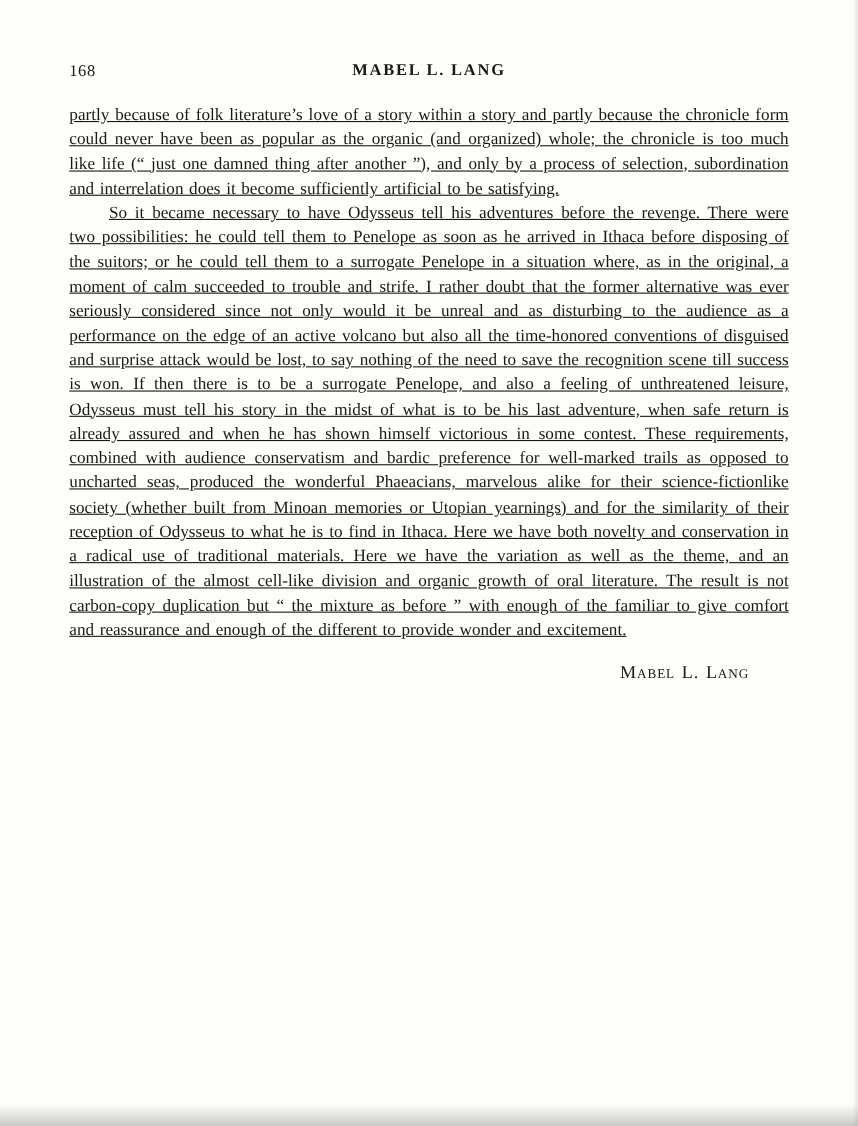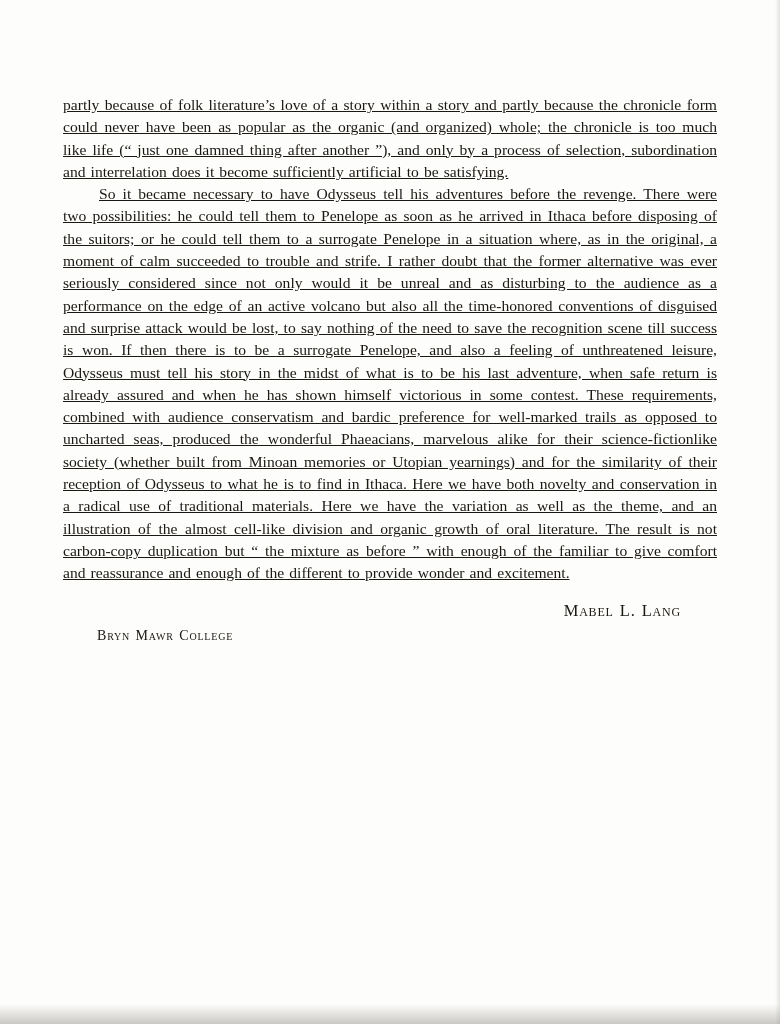--- a/index.html
+++ b/index.html
@@ -87,26 +87,29 @@
     height: 20px;
     background: linear-gradient(to bottom, rgba(160,158,152,0.0), rgba(160,158,152,0.55));
     pointer-events: none;
   }
 </style>
 </head>
 <body>
 
 <div class="page">
 
+  <div class="header">
+    <span class="page-number">168</span>
+    <div class="running-head">MABEL L. LANG</div>
+  </div>
 
   <div class="text-block">
     <p class="para-first">partly because of folk literature’s love of a story within a story and partly because the chronicle form could never have been as popular as the organic (and organized) whole; the chronicle is too much like life (“ just one damned thing after another ”), and only by a process of selection, subordination and interrelation does it become sufficiently artificial to be satisfying.</p>
     <p class="para-indent">So it became necessary to have Odysseus tell his adventures before the revenge. There were two possibilities: he could tell them to Penelope as soon as he arrived in Ithaca before disposing of the suitors; or he could tell them to a surrogate Penelope in a situation where, as in the original, a moment of calm succeeded to trouble and strife. I rather doubt that the former alternative was ever seriously considered since not only would it be unreal and as disturbing to the audience as a performance on the edge of an active volcano but also all the time-honored conventions of disguised and surprise attack would be lost, to say nothing of the need to save the recognition scene till success is won. If then there is to be a surrogate Penelope, and also a feeling of unthreatened leisure, Odysseus must tell his story in the midst of what is to be his last adventure, when safe return is already assured and when he has shown himself victorious in some contest. These requirements, combined with audience conservatism and bardic preference for well-marked trails as opposed to uncharted seas, produced the wonderful Phaeacians, marvelous alike for their science-fictionlike society (whether built from Minoan memories or Utopian yearnings) and for the similarity of their reception of Odysseus to what he is to find in Ithaca. Here we have both novelty and conservation in a radical use of traditional materials. Here we have the variation as well as the theme, and an illustration of the almost cell-like division and organic growth of oral literature. The result is not carbon-copy duplication but “ the mixture as before ” with enough of the familiar to give comfort and reassurance and enough of the different to provide wonder and excitement.</p>
 
     <div class="signature">Mabel L. Lang</div>
 
-    <div class="affiliation">Bryn Mawr College</div>
   </div>
 
   <div class="scan-edge-right"></div>
   <div class="scan-edge-bottom"></div>
 
 </div>
 
 </body></html>

